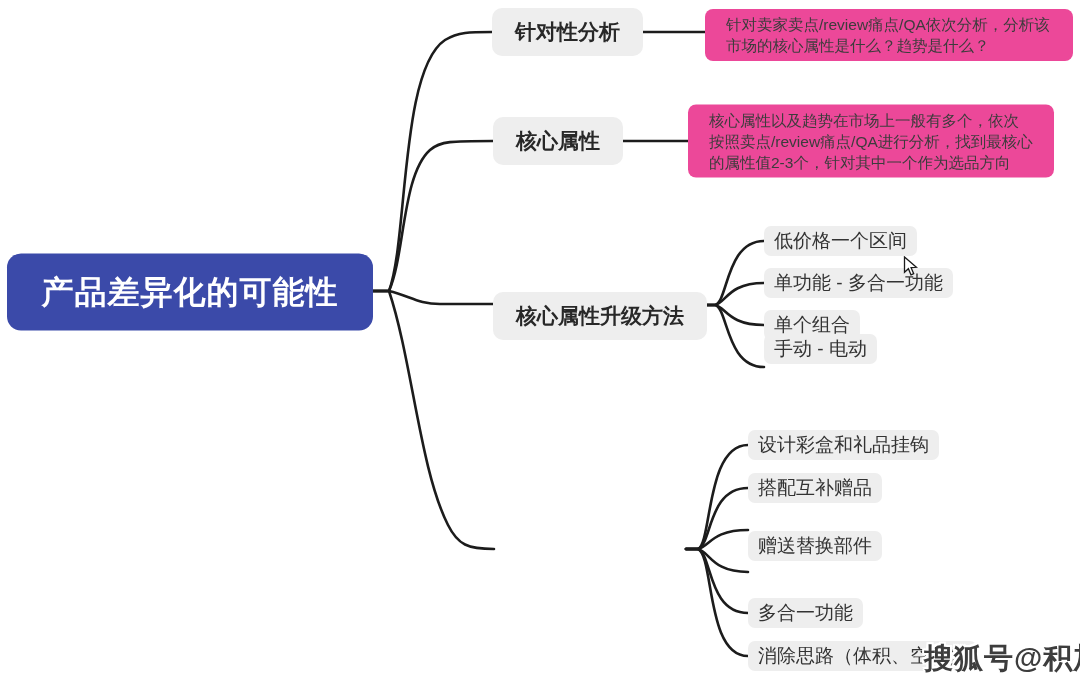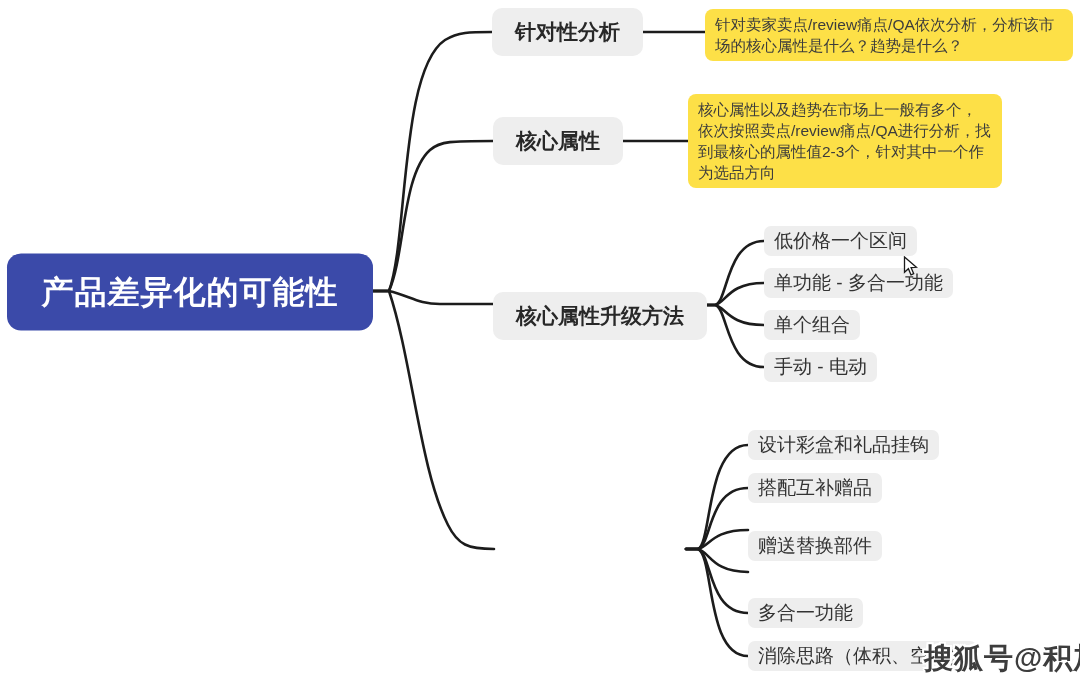--- a/index.html
+++ b/index.html
@@ -38,26 +38,26 @@
   .child{
     height:30px;
     padding:0 10px;
     border-radius:7px;
     font-size:19px;
     color:#333333;
   }
   .note{
     position:absolute;
     transform:translateY(-50%);
-    background:#fde047;
+    background:#ec4899;
     color:#3c3c3c;
     border-radius:8px;
     font-size:15.5px;
     line-height:21px;
-    padding:5px 10px;
+    padding:5px 21px;
     box-sizing:border-box;
   }
   .watermark{
     position:absolute;
     left:924px;top:639px;
     font-size:29px;
     font-weight:bold;
     color:#3d3d3d;
     letter-spacing:1px;
     white-space:nowrap;
@@ -99,26 +99,26 @@
 
   <div class="node branch" style="left:492px;top:32px;">针对性分析</div>
 
   <div class="node branch" style="left:493px;top:141px;">核心属性</div>
 
   <div class="node branch" style="left:493px;top:297px;margin-top:19px;">核心属性升级方法</div>
 
 
   <div class="note" style="left:705px;top:35px;width:368px;">针对卖家卖点/review痛点/QA依次分析，分析该市场的核心属性是什么？趋势是什么？</div>
 
-  <div class="note" style="left:688px;top:141px;width:314px;">核心属性以及趋势在市场上一般有多个，依次按照卖点/review痛点/QA进行分析，找到最核心的属性值2-3个，针对其中一个作为选品方向</div>
+  <div class="note" style="left:688px;top:141px;width:366px;">核心属性以及趋势在市场上一般有多个，依次按照卖点/review痛点/QA进行分析，找到最核心的属性值2-3个，针对其中一个作为选品方向</div>
 
   <div class="node child" style="left:764px;top:241px;">低价格一个区间</div>
   <div class="node child" style="left:764px;top:283px;">单功能 - 多合一功能</div>
   <div class="node child" style="left:764px;top:325px;">单个组合</div>
-  <div class="node child" style="left:764px;top:367px;">手动 - 电动</div>
+  <div class="node child" style="left:764px;top:349px;">手动 - 电动</div>
 
   <div class="node child" style="left:748px;top:445px;">设计彩盒和礼品挂钩</div>
   <div class="node child" style="left:748px;top:488px;">搭配互补赠品</div>
   <div class="node child" style="left:748px;top:546px;">赠送替换部件</div>
   <div class="node child" style="left:748px;top:613px;">多合一功能</div>
   <div class="node child" style="left:748px;top:656px;">消除思路（体积、空间）</div>
 
   <div class="watermark">搜狐号@积加</div>
 
   <svg class="cursor" width="18" height="22" viewBox="0 0 18 22">

